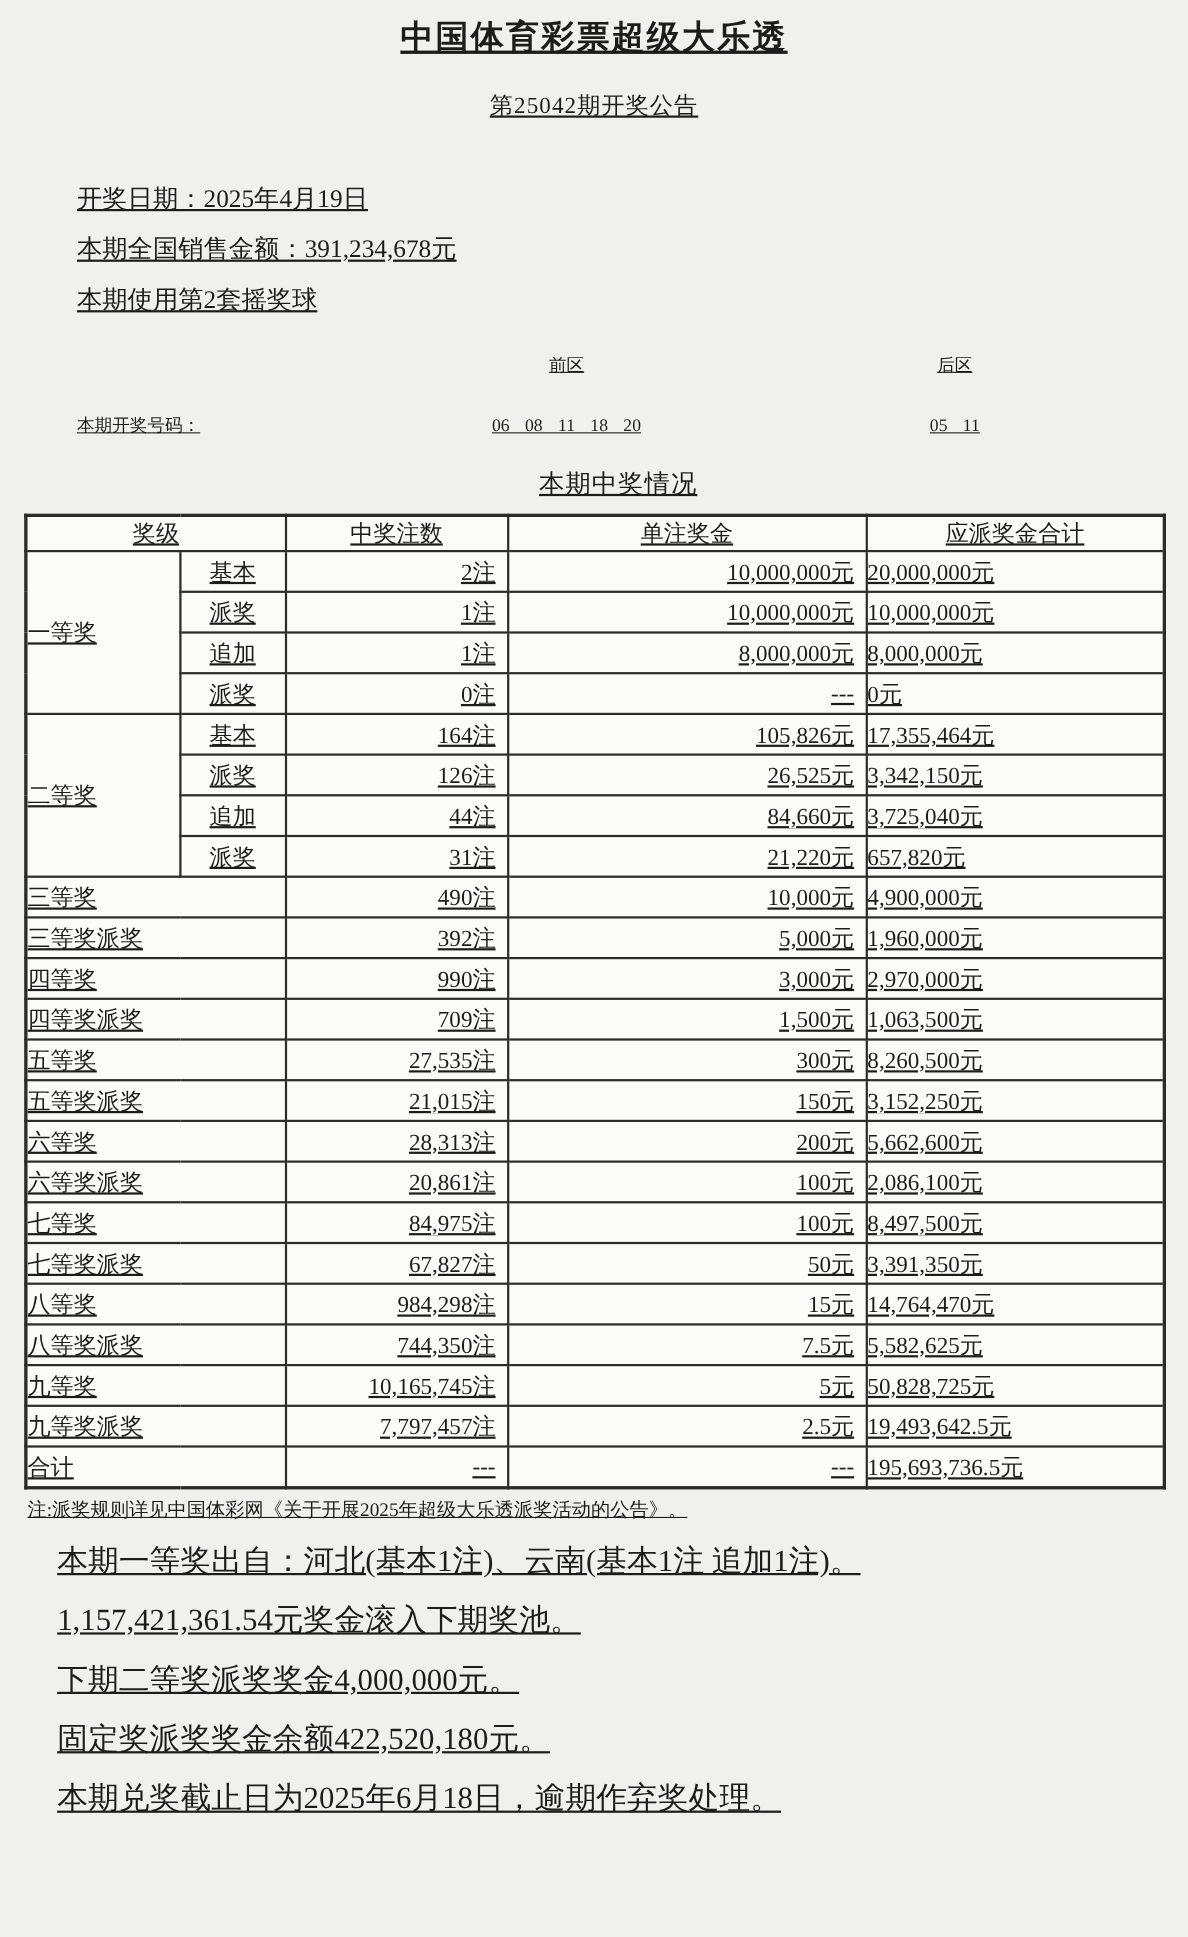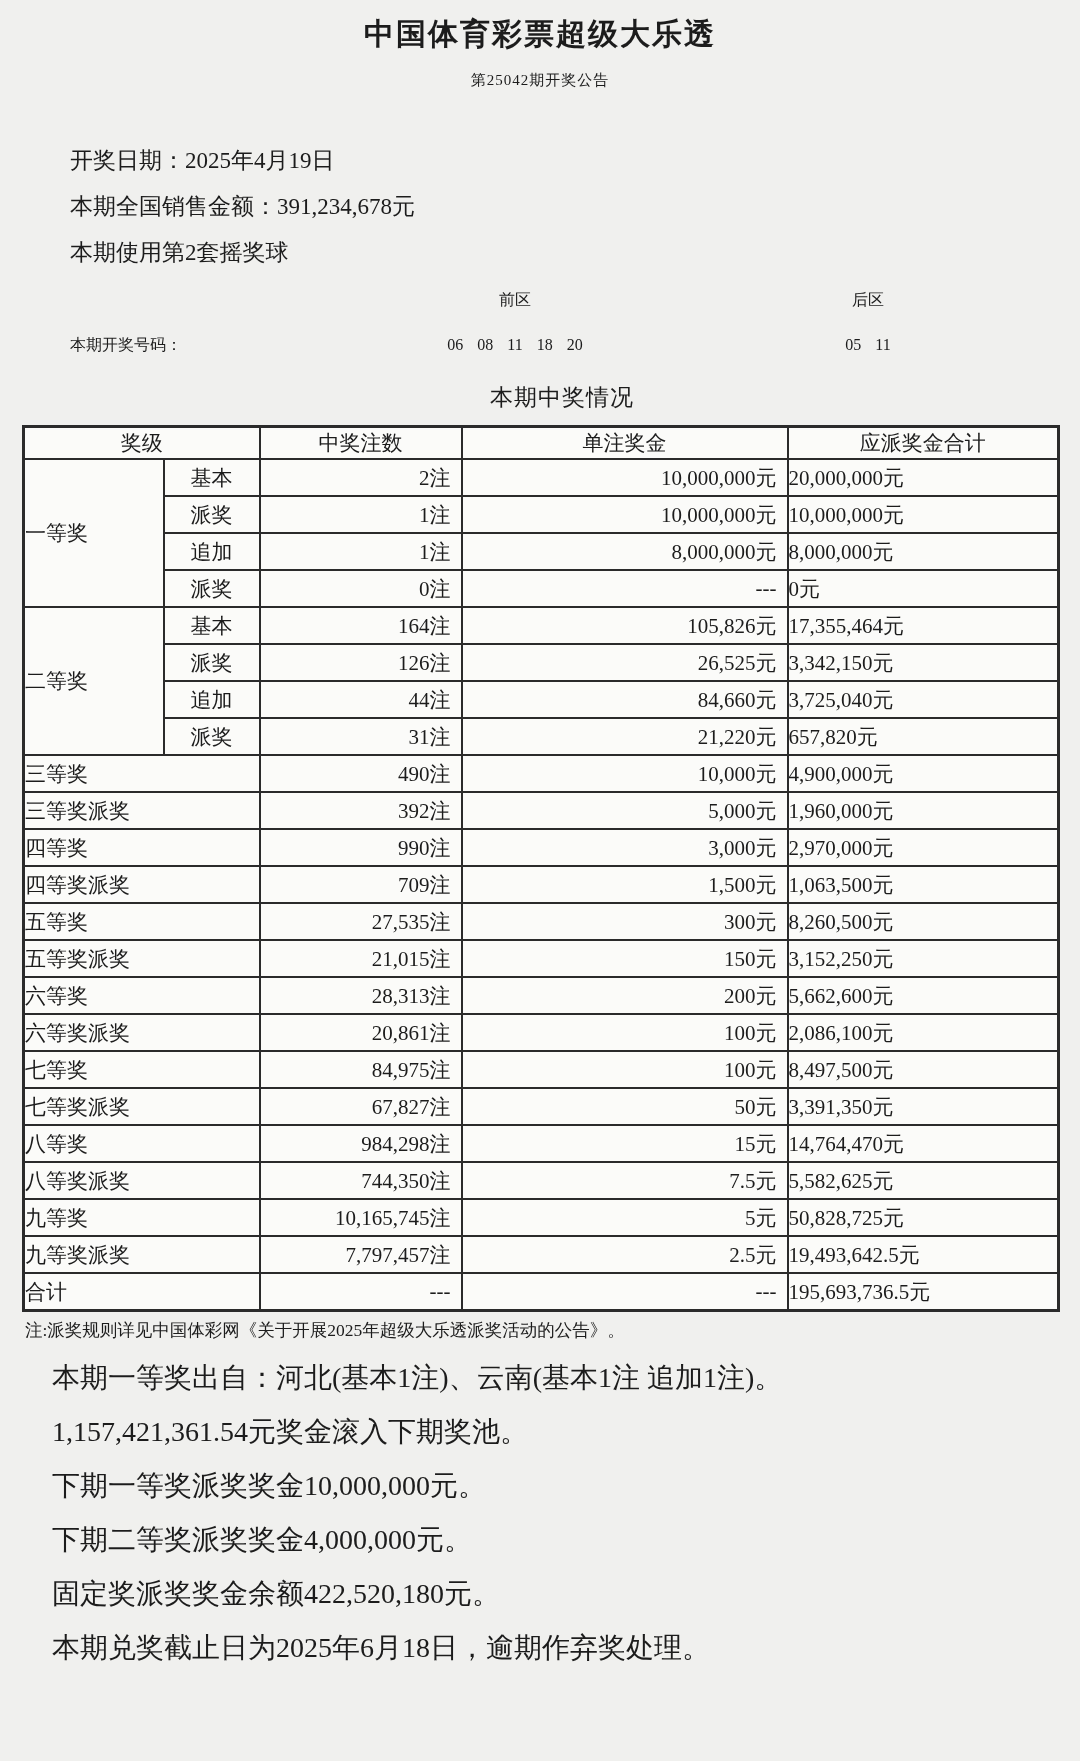--- a/index.html
+++ b/index.html
@@ -3,34 +3,34 @@
 <meta charset="utf-8">
 <style>
   :root{
     --bg:#f0f0ee; --cell:#fbfbf9; --text:#1c1c1c; --border:#2b2b2b;
   }
   html,body{margin:0;padding:0;}
   body{
     width:1080px;height:1761px;background:var(--bg);color:var(--text);
     font-family:"Liberation Serif","DejaVu Serif",serif;
   }
-  .page{width:1080px;height:1665px;overflow:hidden;}
+  .page{width:1080px;height:1665px;overflow:hidden;text-decoration:underline;}
   .title{
     margin-top:14px;text-align:center;font-size:30px;font-weight:700;letter-spacing:2px;
   }
   .subtitle{
-    margin-top:16px;text-align:center;font-size:15px;letter-spacing:1px;
+    margin-top:27px;text-align:center;font-size:21px;letter-spacing:1px;
   }
   .info{margin:58px 0 0 70px;font-size:23px;}
   .info div{margin-bottom:20px;line-height:26px;}
   .zones{margin-top:24px;font-size:16px;}
   .zone-row{display:flex;align-items:baseline;margin-bottom:26px;}
   .zone-row .z-label{width:290px;padding-left:70px;box-sizing:content-box;}
   .zone-row .z-front{width:310px;text-align:center;word-spacing:10px;}
-  .zone-row .z-back{width:170px;margin-left:113px;text-align:center;word-spacing:10px;}
+  .zone-row .z-back{width:170px;margin-left:113px;text-align:center;word-spacing:10px;margin-top:12px;}
   .zone-head{margin-bottom:24px;}
   .section-title{
     text-align:center;font-size:23px;margin:6px 0 12px 0;letter-spacing:1px;padding-left:44px;
   }
   table{
     border-collapse:collapse;margin-left:22px;width:1035px;table-layout:fixed;
     border:3px solid var(--border);
   }
   th,td{
     border:2px solid var(--border);background:var(--cell);
@@ -234,20 +234,19 @@
           <td class="c-total">195,693,736.5元</td>
         </tr>
       </tbody>
   </table>
 
   <div class="table-note">注:派奖规则详见中国体彩网《关于开展2025年超级大乐透派奖活动的公告》。</div>
 
   <div class="paragraphs">
     <div>本期一等奖出自：河北(基本1注)、云南(基本1注 追加1注)。</div>
     <div>1,157,421,361.54元奖金滚入下期奖池。</div>
-    <div>下期一等奖派奖奖金10,000,000元。</div>
     <div>下期二等奖派奖奖金4,000,000元。</div>
     <div>固定奖派奖奖金余额422,520,180元。</div>
     <div>本期兑奖截止日为2025年6月18日，逾期作弃奖处理。</div>
 
   </div>
 
 </div>
 
 </body></html>

